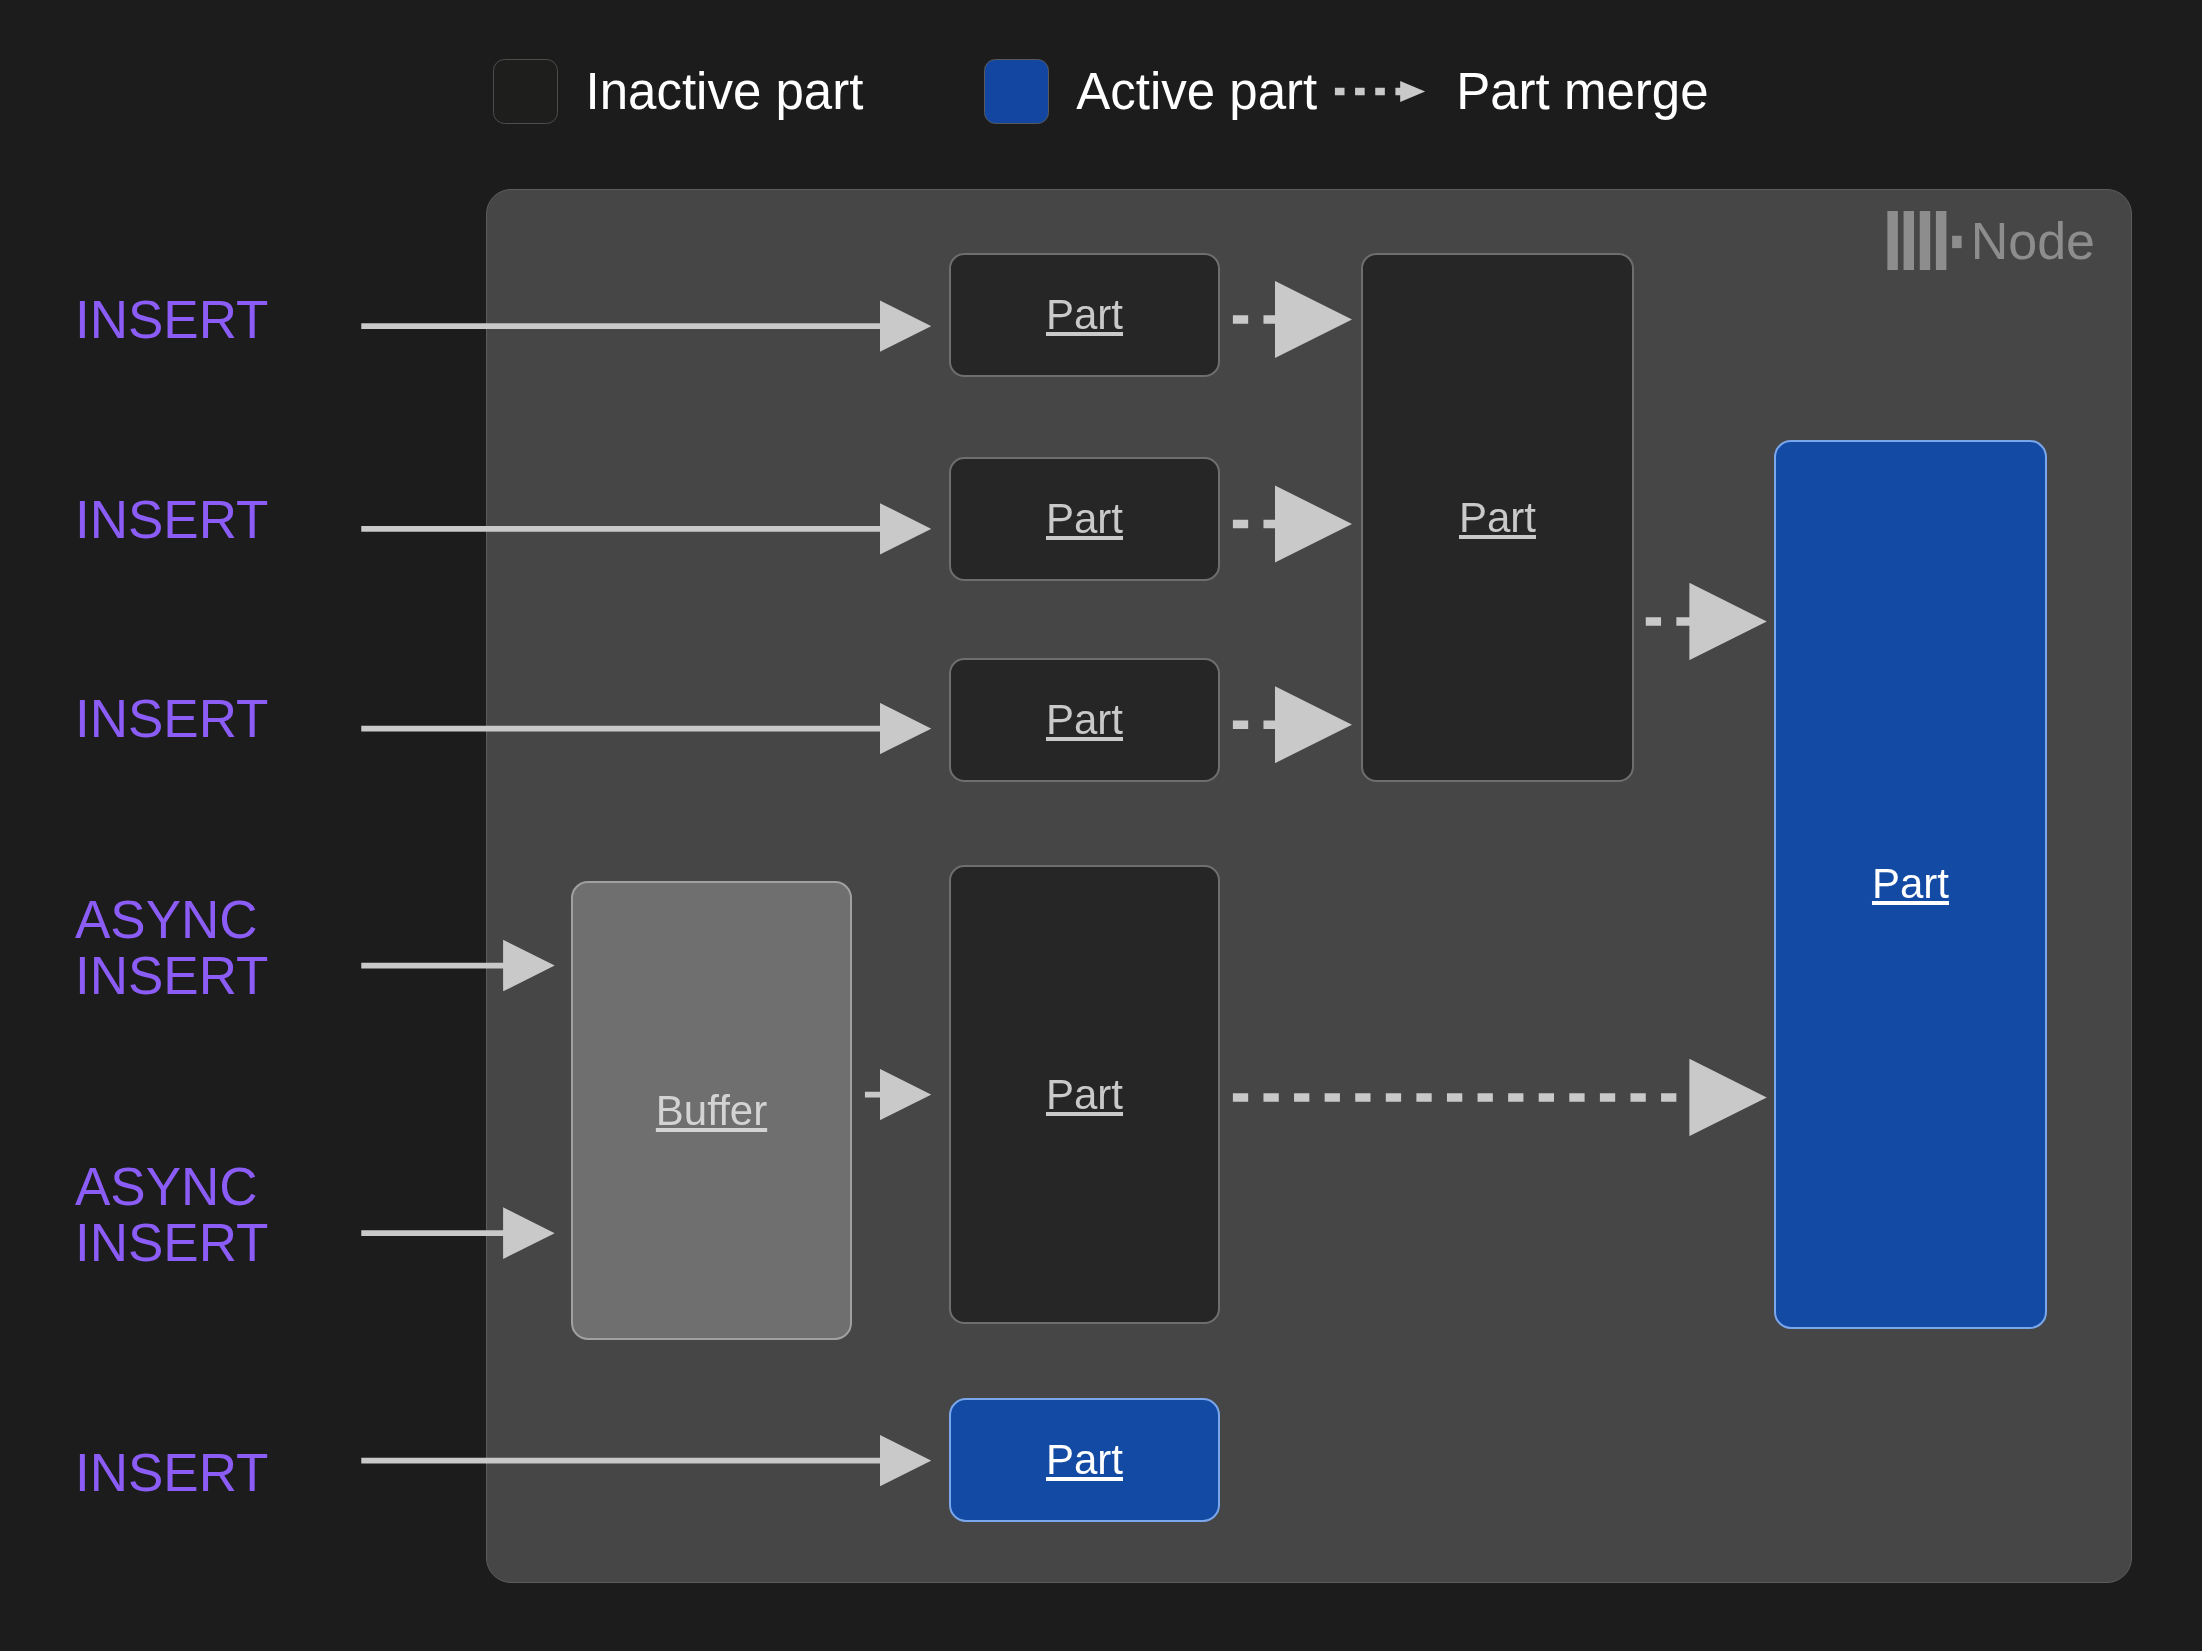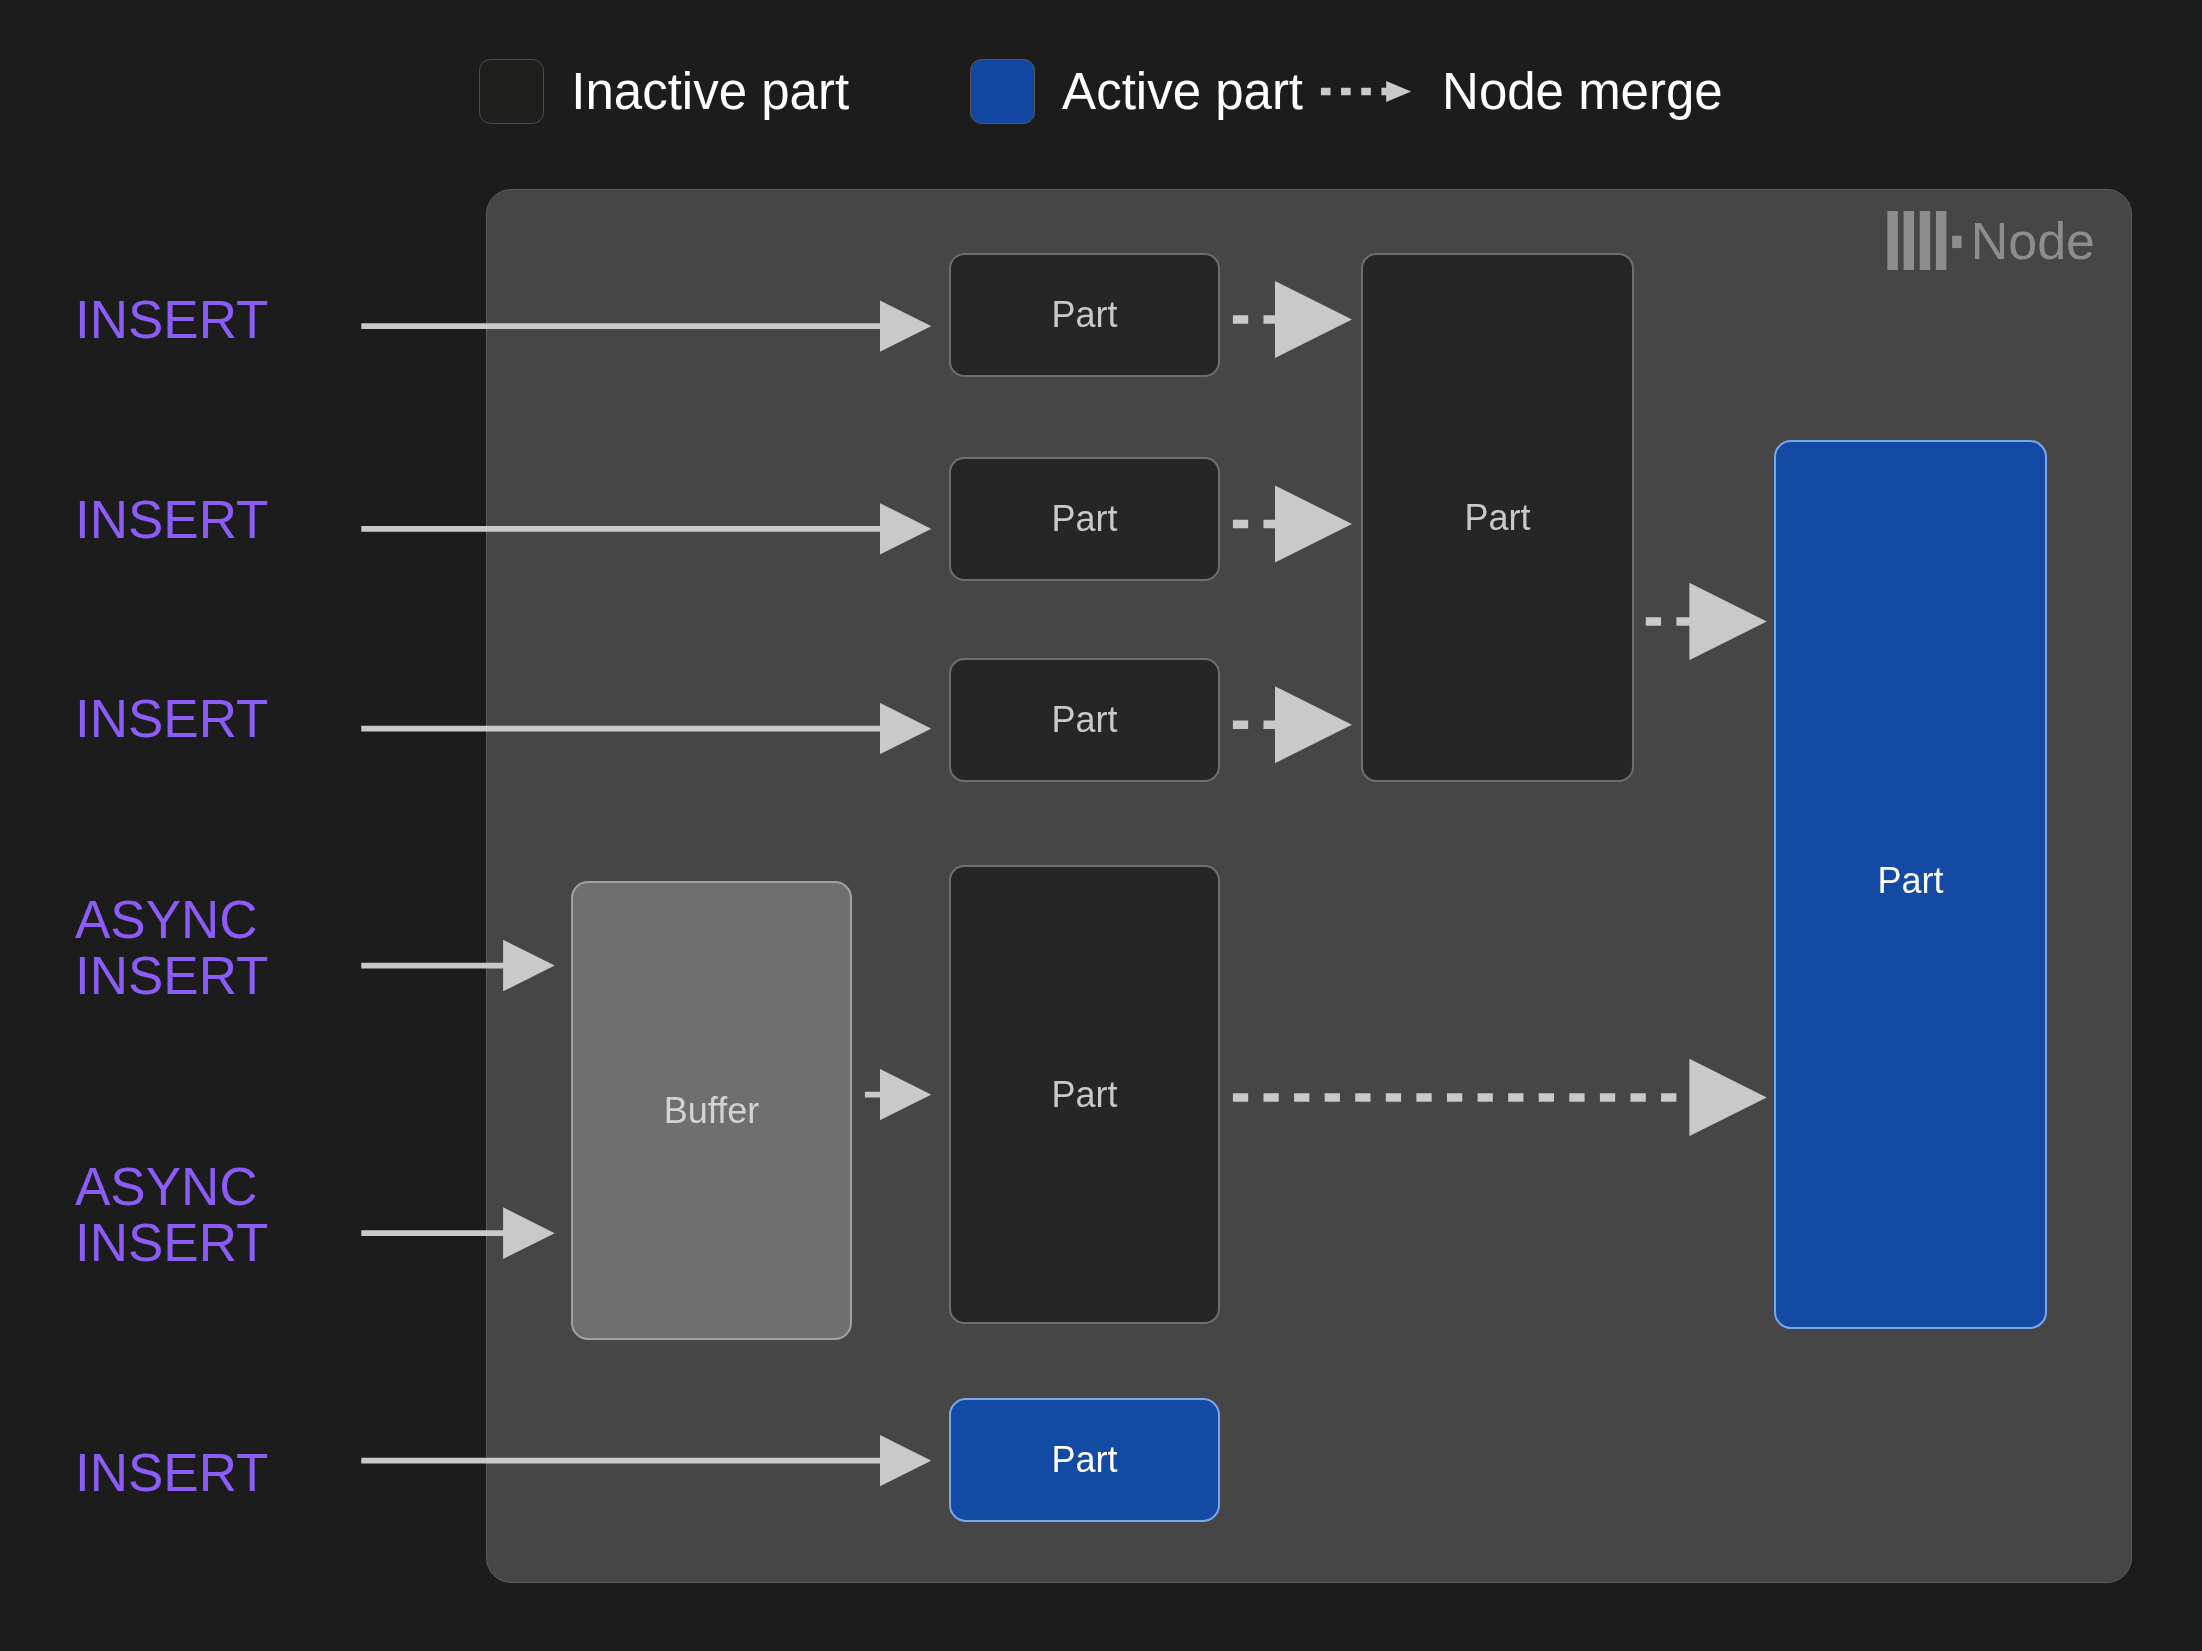--- a/index.html
+++ b/index.html
@@ -108,22 +108,23 @@
   
   .box {
     position: absolute;
     box-sizing: border-box;
     display: flex;
     justify-content: center;
     align-items: center;
     border-radius: 15.3px;
   }
   .box-label {
-    font-size: 36px;
+    font-size: 42px;
     line-height: 1;
+    text-decoration: underline;
   }
   .box.part-inactive {
     background: #262626;
     border: 2.9px solid #6e6e6e;
   }
   .box.part-inactive .box-label { color: #c9c9c9; }
 
   .box.part-active {
     background: #134aa3;
     border: 2.9px solid #7aa7ec;
@@ -170,21 +171,21 @@
   <div class="legend-item active">
     <span class="swatch active"></span>
     <span class="legend-label">Active part</span>
   </div>
 
   <div class="legend-item merge">
     <svg class="legend-dash" viewBox="0 0 100 26">
       <line x1="2" y1="13" x2="72" y2="13" stroke="#c9c9c9" stroke-width="8" stroke-dasharray="10 11" stroke-linecap="butt"></line>
       <path d="M70 2 L96 13 L70 24 Z" fill="#c9c9c9"></path>
     </svg>
-    <span class="legend-label">Node merge</span>
+    <span class="legend-label">Part merge</span>
   </div>
 </div>
 
 <div class="node-box">
   <div class="node-tag">
     <svg class="node-logo" width="75" height="59" viewBox="0 0 78 62">
       <rect x="0" y="0" width="11" height="62" fill="#8d8d8d"></rect>
       <rect x="17" y="0" width="11" height="62" fill="#8d8d8d"></rect>
       <rect x="34" y="0" width="11" height="62" fill="#8d8d8d"></rect>
       <rect x="51" y="0" width="11" height="62" fill="#8d8d8d"></rect>

